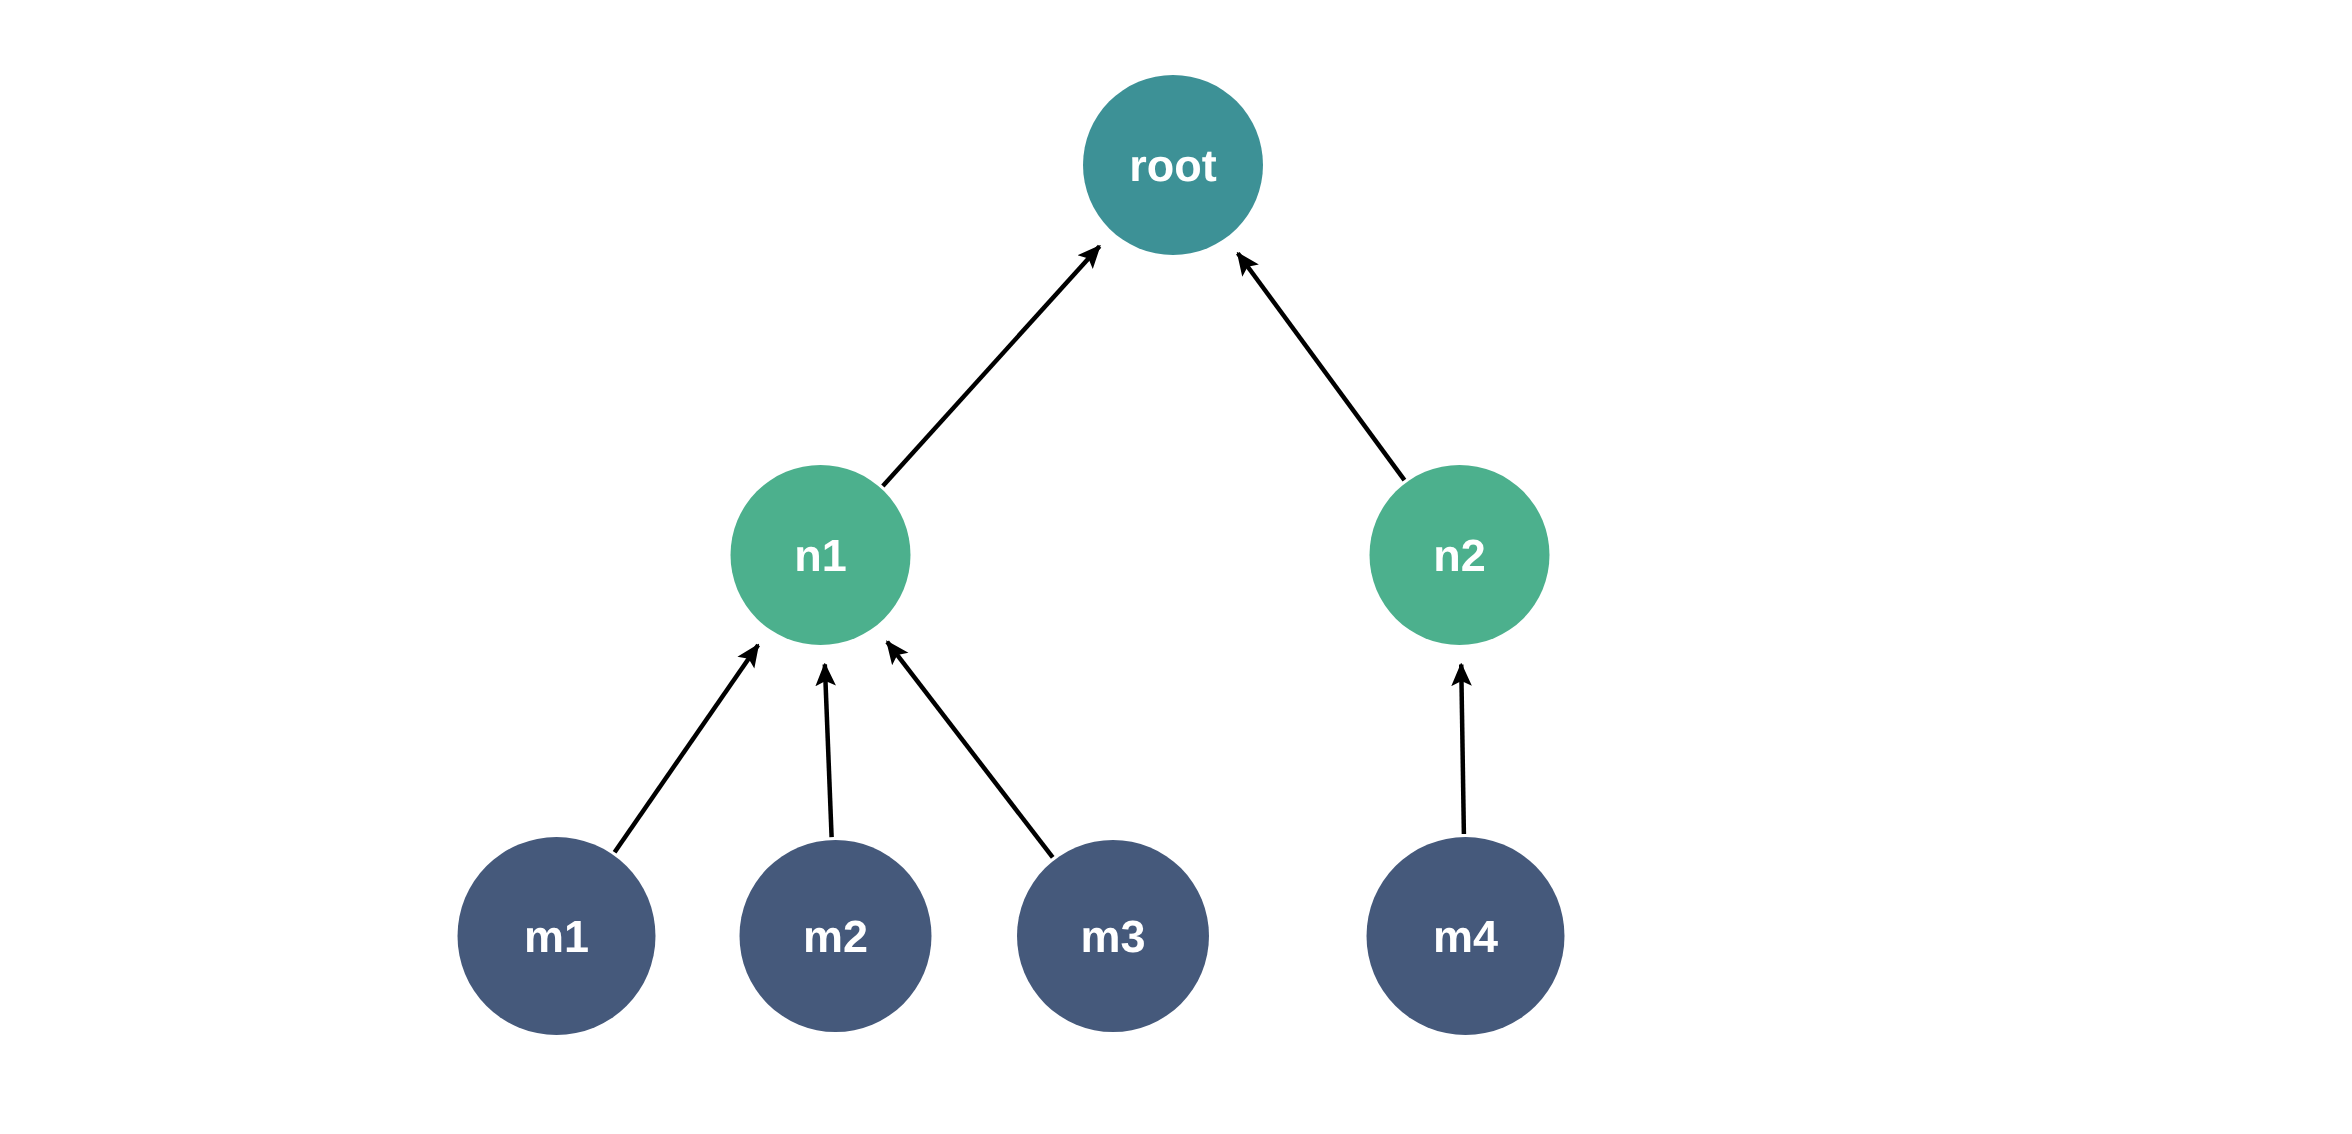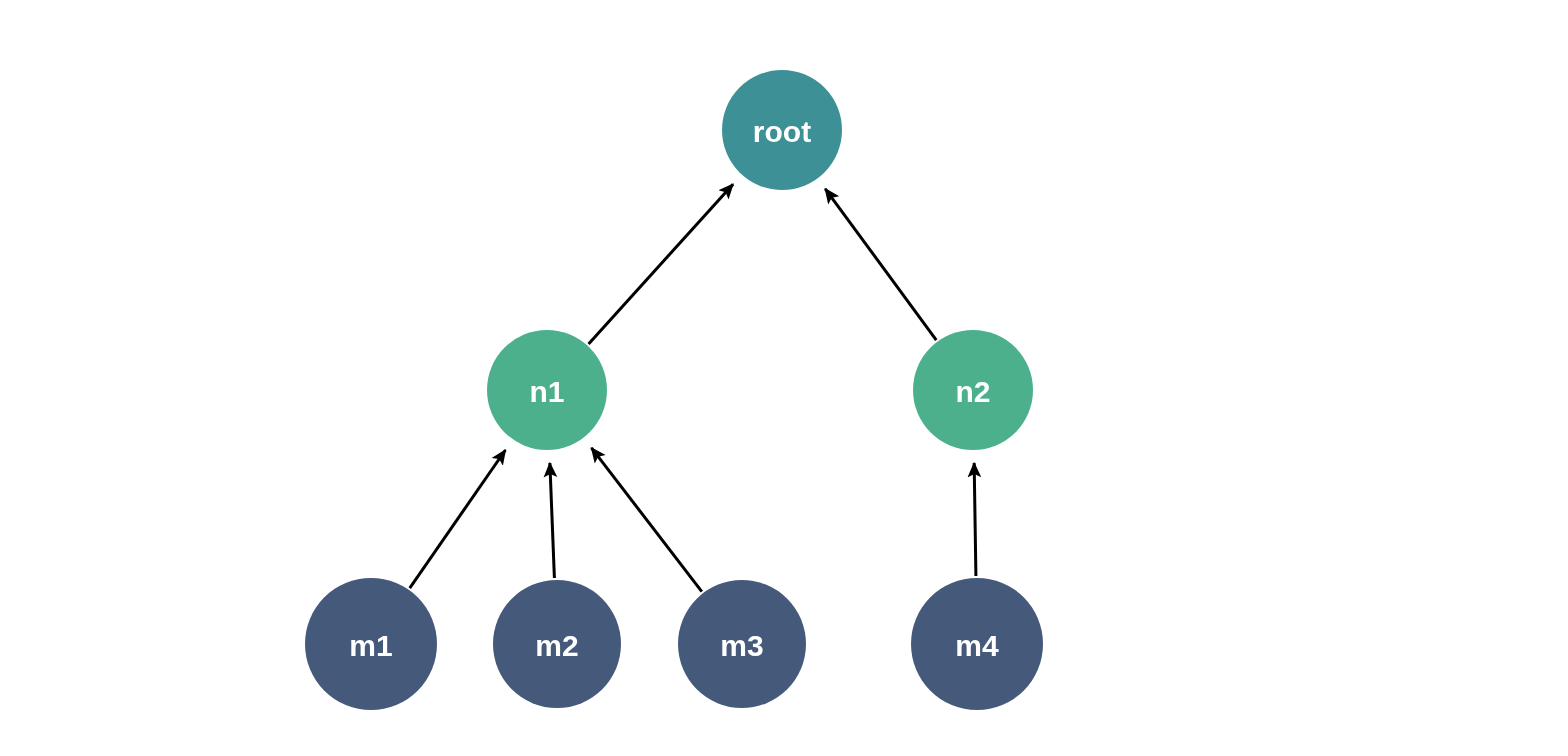--- a/index.html
+++ b/index.html
@@ -10,21 +10,20 @@
   }
   body {
     font-family: "Liberation Sans", sans-serif;
   }
   #canvas-wrap {
     position: relative;
     width: 1568px;
     height: 713px;
     background: #ffffff;
     overflow: hidden;
-    margin-top: 20px;
   }
   #graph-svg {
     position: absolute;
     top: 0;
     left: 0;
     width: 1568px;
     height: 756px;
     display: block;
   }
   .node-circle {

